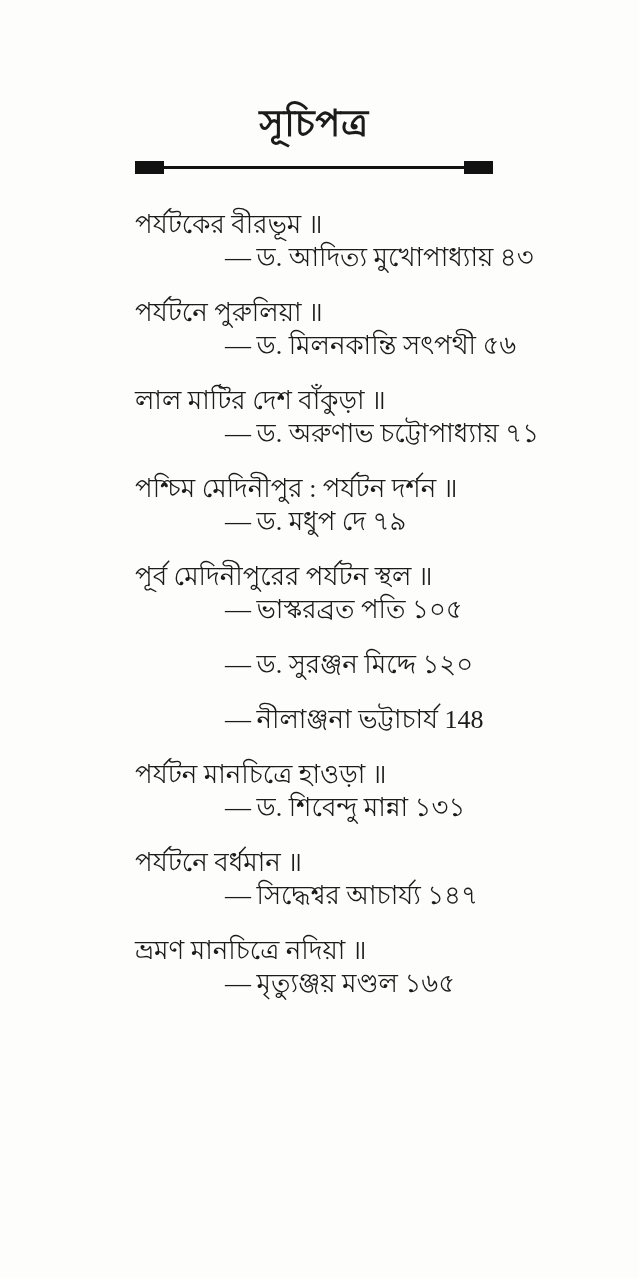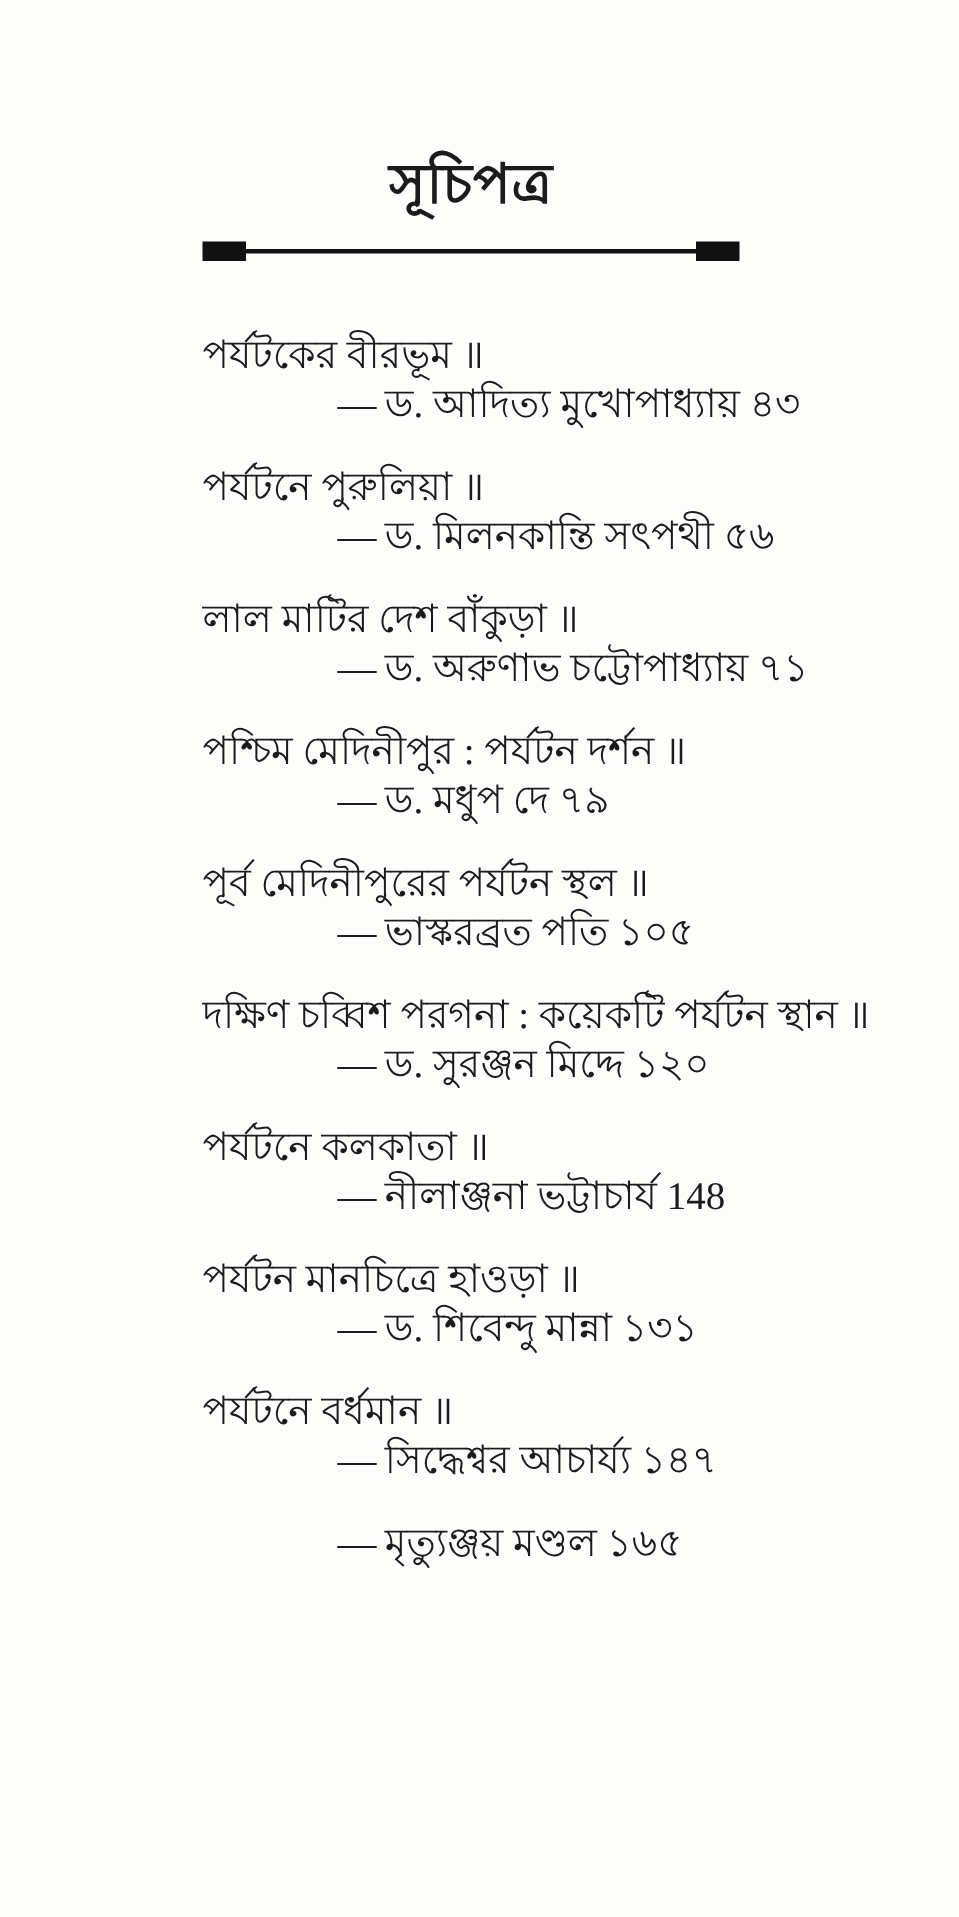--- a/index.html
+++ b/index.html
@@ -42,21 +42,21 @@
     height: 13px;
     background: #111111;
   }
   .title-divider .rule-line {
     flex: 1;
     height: 3px;
     background: #111111;
   }
   .toc-list {
     position: absolute;
-    top: 220px;
+    top: 208px;
     left: 135px;
     right: 24px;
   }
   .toc-entry { margin-bottom: 22px; }
   .entry-title {
     font-size: 26px;
     line-height: 33px;
     white-space: nowrap;
   }
   .entry-author {
@@ -121,30 +121,28 @@
     <div class="entry-title">পূর্ব মেদিনীপুরের পর্যটন স্থল ॥</div>
     <div class="entry-author">
       <span class="dash">—</span>
       <span>ভাস্করব্রত পতি</span>
       <span>১০৫</span>
     </div>
   </div>
 
 
   <div class="toc-entry">
-    <div class="entry-title">দক্ষিণ চব্বিশ পরগনা : কয়েকটি পর্যটন স্থান ॥</div>
     <div class="entry-author">
       <span class="dash">—</span>
       <span>ড. সুরঞ্জন মিদ্দে</span>
       <span>১২০</span>
     </div>
   </div>
 
   <div class="toc-entry">
-    <div class="entry-title">পর্যটনে কলকাতা ॥</div>
     <div class="entry-author">
       <span class="dash">—</span>
       <span>নীলাঞ্জনা ভট্টাচার্য</span>
       <span>148</span>
     </div>
   </div>
 
   <div class="toc-entry">
     <div class="entry-title">পর্যটন মানচিত্রে হাওড়া ॥</div>
     <div class="entry-author">
@@ -158,20 +156,21 @@
   <div class="toc-entry">
     <div class="entry-title">পর্যটনে বর্ধমান ॥</div>
     <div class="entry-author">
       <span class="dash">—</span>
       <span>সিদ্ধেশ্বর আচার্য্য</span>
       <span>১৪৭</span>
     </div>
   </div>
 
   <div class="toc-entry">
+    <div class="entry-title">ভ্রমণ মানচিত্রে নদিয়া ॥</div>
     <div class="entry-author">
       <span class="dash">—</span>
       <span>মৃত্যুঞ্জয় মণ্ডল</span>
       <span>১৬৫</span>
     </div>
   </div>
 </div>
 
 </div>
 

